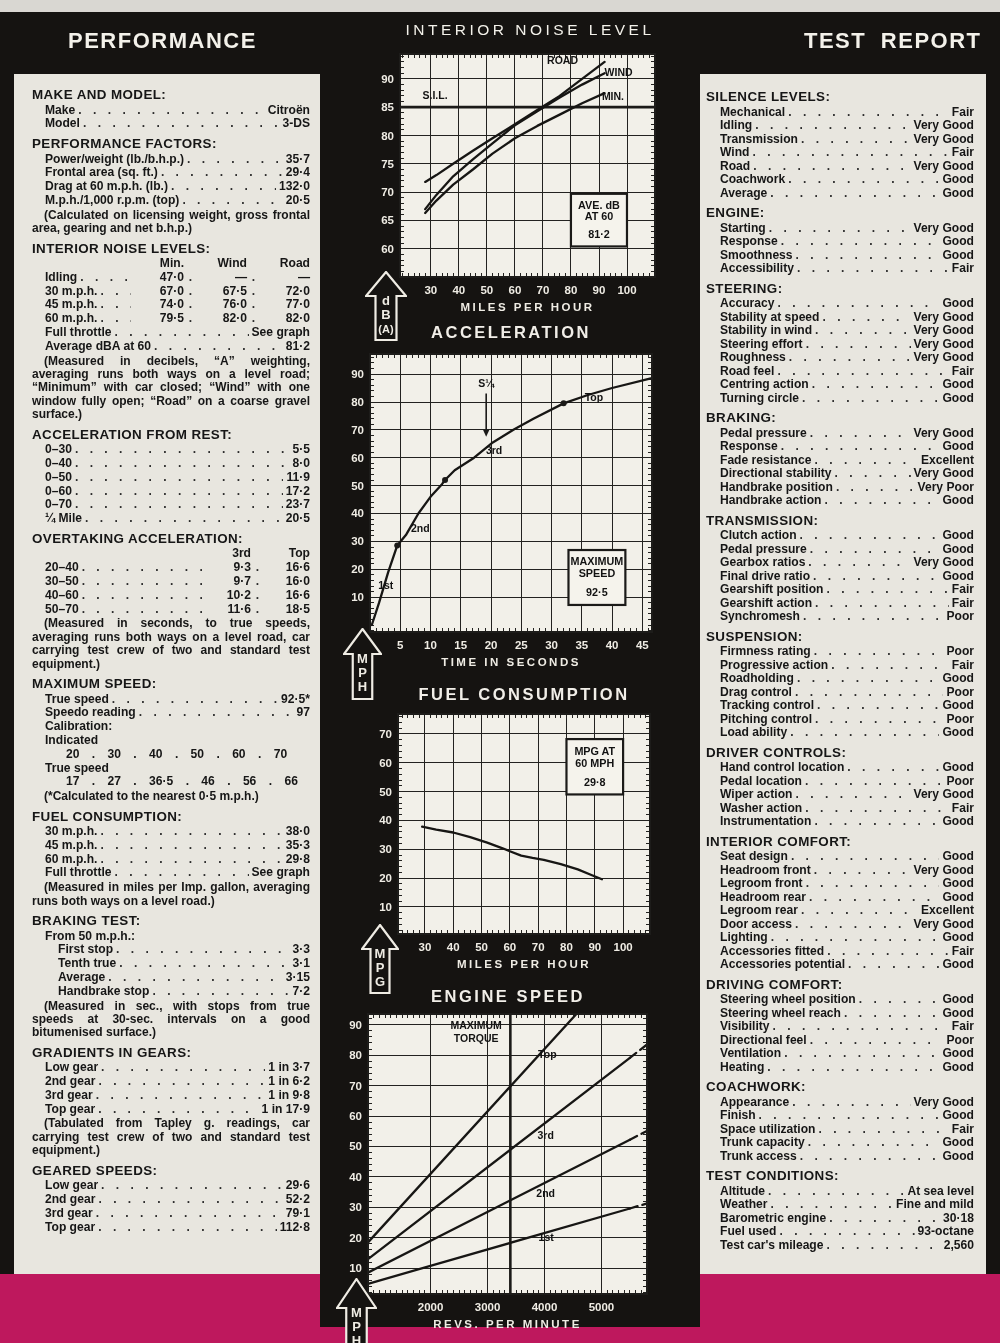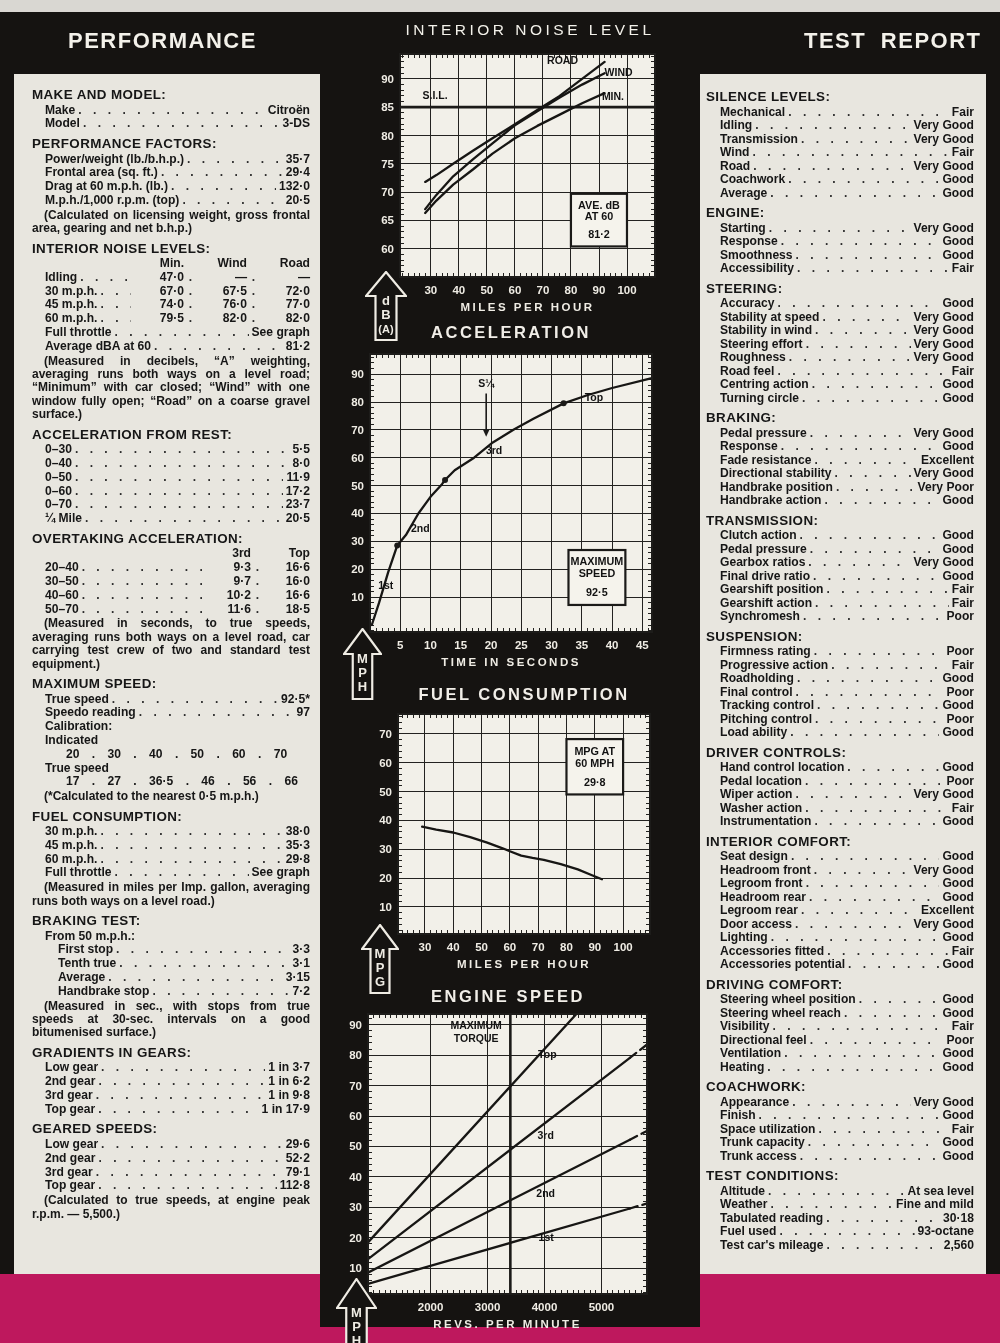--- a/index.html
+++ b/index.html
@@ -297,20 +297,21 @@
         <div class="row">
           <span class="lbl">3rd gear</span>
           <span class="dots"></span>
           <span class="val">1 in  9·8</span>
         </div>
         <div class="row">
           <span class="lbl">Top gear</span>
           <span class="dots"></span>
           <span class="val">1 in 17·9</span>
         </div>
+        <div class="note">(Tabulated from Tapley g. readings, car carrying test crew of two and standard test equipment.)</div>
       </div>
       <div class="sec">
         <div class="sec-h">GEARED SPEEDS:</div>
         <div class="row">
           <span class="lbl">Low gear</span>
           <span class="dots"></span>
           <span class="val">29·6</span>
         </div>
         <div class="row">
           <span class="lbl">2nd gear</span>
@@ -320,21 +321,20 @@
         <div class="row">
           <span class="lbl">3rd gear</span>
           <span class="dots"></span>
           <span class="val">79·1</span>
         </div>
         <div class="row">
           <span class="lbl">Top gear</span>
           <span class="dots"></span>
           <span class="val">112·8</span>
         </div>
-        <div class="note">(Calculated to true speeds, at engine peak r.p.m. — 5,500.)</div>
       </div>
     </div>
   <div class="panel panel-right" id="panel-right">
       <div class="sec">
         <div class="sec-h">SILENCE LEVELS:</div>
         <div class="row">
           <span class="lbl">Mechanical</span>
           <span class="dots"></span>
           <span class="val">Fair</span>
         </div>
@@ -517,21 +517,21 @@
           <span class="lbl">Progressive action</span>
           <span class="dots"></span>
           <span class="val">Fair</span>
         </div>
         <div class="row">
           <span class="lbl">Roadholding</span>
           <span class="dots"></span>
           <span class="val">Good</span>
         </div>
         <div class="row">
-          <span class="lbl">Final control</span>
+          <span class="lbl">Drag control</span>
           <span class="dots"></span>
           <span class="val">Poor</span>
         </div>
         <div class="row">
           <span class="lbl">Tracking control</span>
           <span class="dots"></span>
           <span class="val">Good</span>
         </div>
         <div class="row">
           <span class="lbl">Pitching control</span>
@@ -687,21 +687,21 @@
           <span class="lbl">Altitude</span>
           <span class="dots"></span>
           <span class="val">At sea level</span>
         </div>
         <div class="row">
           <span class="lbl">Weather</span>
           <span class="dots"></span>
           <span class="val">Fine and mild</span>
         </div>
         <div class="row">
-          <span class="lbl">Tabulated reading</span>
+          <span class="lbl">Barometric engine</span>
           <span class="dots"></span>
           <span class="val">30·18</span>
         </div>
         <div class="row">
           <span class="lbl">Fuel used</span>
           <span class="dots"></span>
           <span class="val">93-octane</span>
         </div>
         <div class="row">
           <span class="lbl">Test car's mileage</span>

